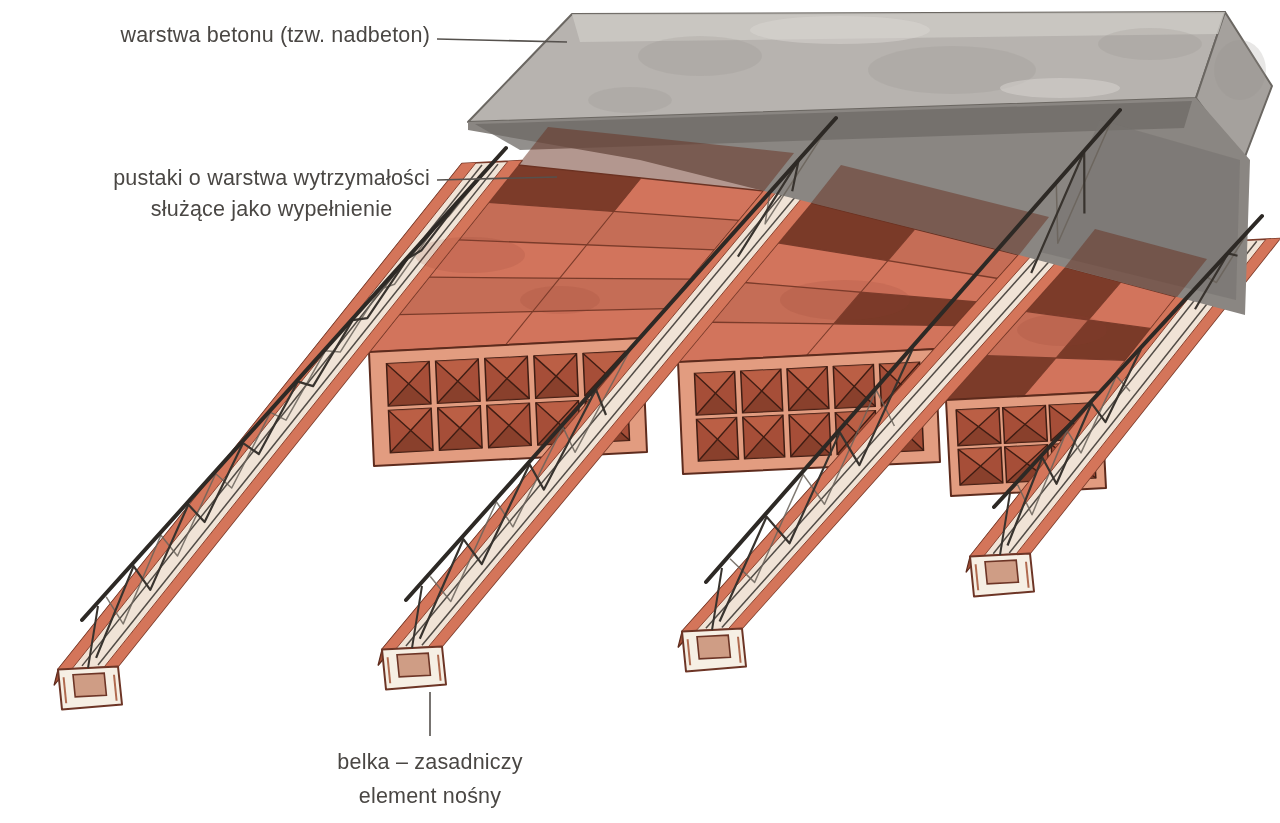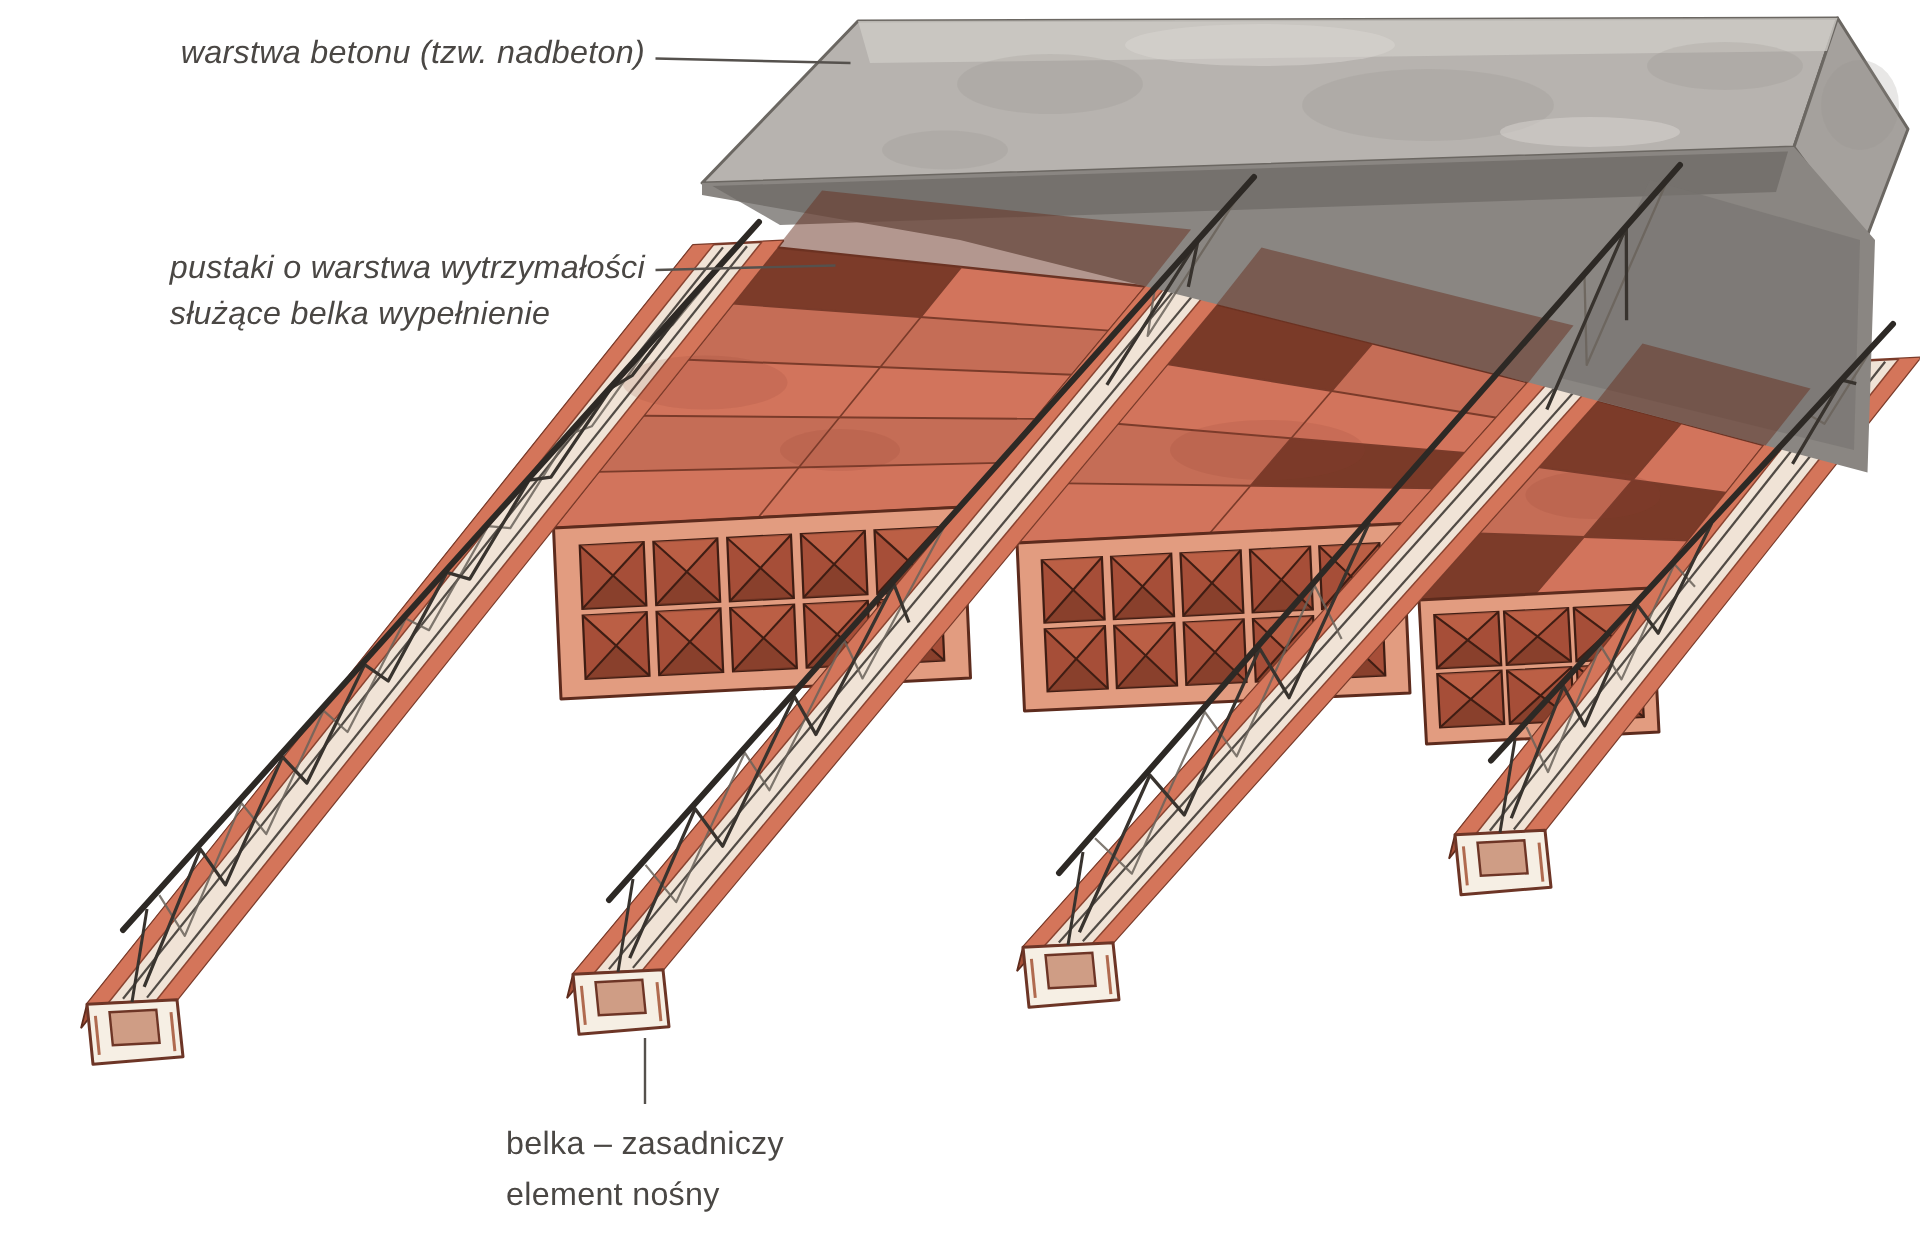--- a/index.html
+++ b/index.html
@@ -5,22 +5,22 @@
   html,body{margin:0;padding:0;background:#fff;}
   .page{
     position:relative;width:1280px;height:823px;background:#ffffff;
     font-family:"Liberation Sans",sans-serif;overflow:hidden;
   }
   .page svg{position:absolute;left:0;top:0;}
   .label{
     position:absolute;color:#4a4744;font-size:21.5px;line-height:31px;
     letter-spacing:.2px;white-space:nowrap;
   }
-  .label.right{text-align:left;font-style:italic;}
-  .label.center{}
+  .label.right{text-align:center;}
+  .label.center{text-align:center;}
   #label-concrete{top:20px;right:850px;}
   #label-blocks{top:163px;right:850px;}
   #label-beam{top:745px;left:430px;transform:translateX(-50%);line-height:34px;}
 </style>
 </head>
 <body>
 
 <div class="page">
 
   <svg id="illu" width="1280" height="823" viewBox="0 0 1280 823">
@@ -277,21 +277,21 @@
       <line x1="437" y1="180" x2="557" y2="177" stroke="#55514d" stroke-width="1.6"></line>
       <line x1="430" y1="736" x2="430" y2="692" stroke="#55514d" stroke-width="1.6"></line>
     </svg>
 
   <div class="label right" id="label-concrete">
     <div>warstwa betonu (tzw. nadbeton)</div>
   </div>
 
   <div class="label right" id="label-blocks">
     <div>pustaki o warstwa wytrzymałości</div>
-    <div>służące belka wypełnienie</div>
+    <div>służące jako wypełnienie</div>
   </div>
 
   <div class="label center" id="label-beam">
     <div>belka – zasadniczy</div>
     <div>element nośny</div>
   </div>
 
 </div>
 
 </body></html>

